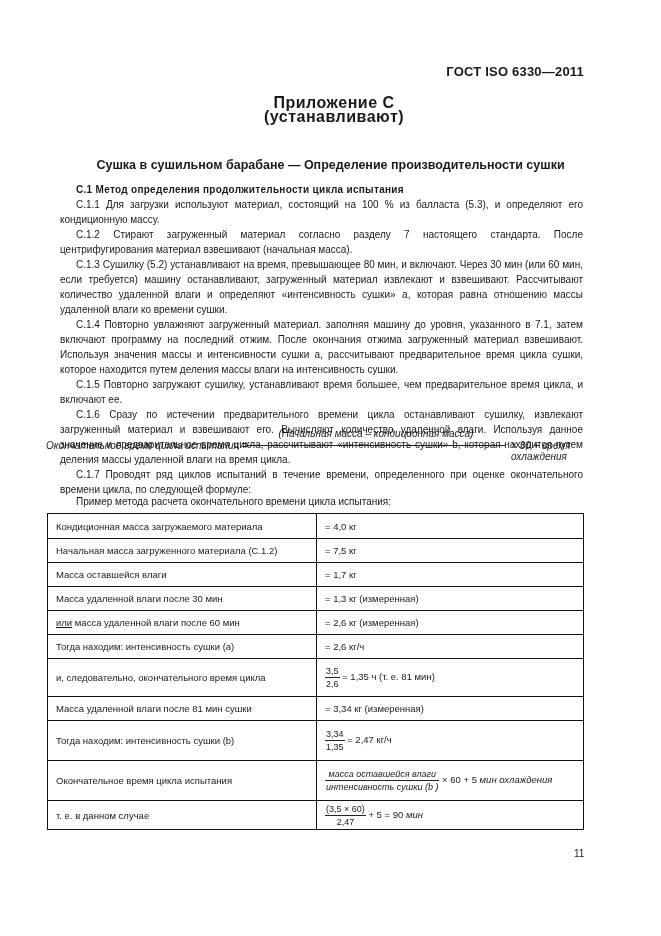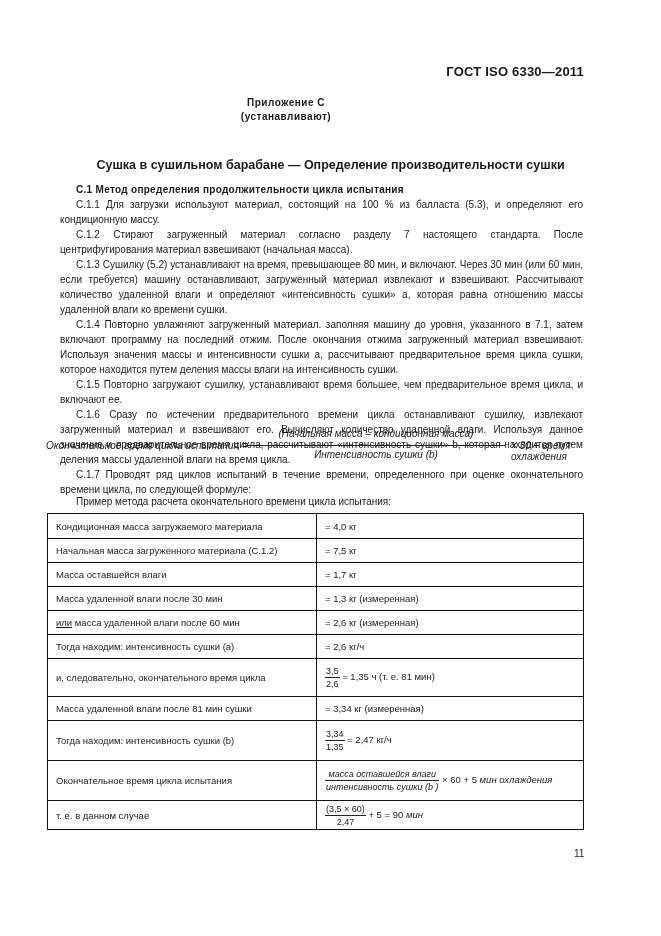--- a/index.html
+++ b/index.html
@@ -1,19 +1,19 @@
 <!DOCTYPE html>
 <html><head>
 <meta charset="utf-8">
 <style>
   html, body { margin: 0; padding: 0; background: #ffffff; }
   body { width: 661px; height: 936px; position: relative; overflow: hidden;
          font-family: "Liberation Sans", sans-serif; color: #1a1a1a; }
   .header-code { position: absolute; top: 64px; right: 77px; font-size: 13px; font-weight: bold; letter-spacing: 0.2px; }
-  .annex { position: absolute; top: 96px; left: 0; width: 572px; text-align: center; font-size: 10px; font-weight: bold; line-height: 14px; letter-spacing: 0.5px; }
+  .annex { position: absolute; top: 96px; left: 0; width: 572px; text-align: center; font-size: 16px; font-weight: bold; line-height: 14px; letter-spacing: 0.5px; padding-left: 48px; }
   .title { position: absolute; top: 158px; left: 0; width: 661px; text-align: center; font-size: 12.5px; font-weight: bold; }
   .section { position: absolute; top: 184px; left: 76px; font-size: 10px; font-weight: bold; letter-spacing: 0.3px; }
   .body { position: absolute; left: 60px; width: 523px; font-size: 10px; line-height: 15px; text-align: justify; }
   .body p { margin: 0; text-indent: 16px; }
   .formula { position: absolute; top: 428px; left: 46px; width: 540px; height: 36px; font-size: 10px; font-style: italic; }
   .formula .lhs { position: absolute; left: 0; top: 12px; }
   .formula .num { position: absolute; left: 201px; top: 0; width: 258px; text-align: center; }
   .formula .line { position: absolute; left: 201px; top: 17px; width: 258px; border-top: 1px solid #222; }
   .formula .den { position: absolute; left: 201px; top: 21px; width: 258px; text-align: center; }
   .formula .rhs { position: absolute; left: 465px; top: 12px; }
@@ -49,21 +49,20 @@
   <p>С.1.4  Повторно увлажняют загруженный материал. заполняя машину до уровня, указанного в 7.1, затем включают программу на последний отжим. После окончания отжима загруженный материал взвешивают. Используя значения массы и интенсивности сушки a, рассчитывают предварительное время цикла сушки, которое находится путем деления массы влаги на интенсивность сушки.</p>
   <p>С.1.5  Повторно загружают сушилку, устанавливают время большее, чем предварительное время цикла, и включают ее.</p>
   <p>С.1.6  Сразу по истечении предварительного времени цикла останавливают сушилку, извлекают загруженный материал и взвешивают его. Вычисляют количество удаленной влаги. Используя данное значение и предварительное время цикла, рассчитывают «интенсивность сушки» b, которая находится путем деления массы удаленной влаги на время цикла.</p>
   <p>С.1.7  Проводят ряд циклов испытаний в течение времени, определенного при оценке окончательного времени цикла, по следующей формуле:</p>
 </div>
 
 <div class="formula">
   <span class="lhs">Окончательное время цикла испытания =</span>
   <span class="num">(Начальная масса – кондиционная масса)</span>
   <span class="line"></span>
-  <span class="den">Интенсивность сушки (b)</span>
   <span class="rhs">× 30 + время охлаждения</span>
 </div>
 
 <div class="example-intro">Пример метода расчета окончательного времени цикла испытания:</div>
 
 <table class="calc">
   <tbody>
       <tr style="height:25px;">
     <td class="c1">Кондиционная масса загружаемого материала</td>
     <td>= 4,0 кг</td>

